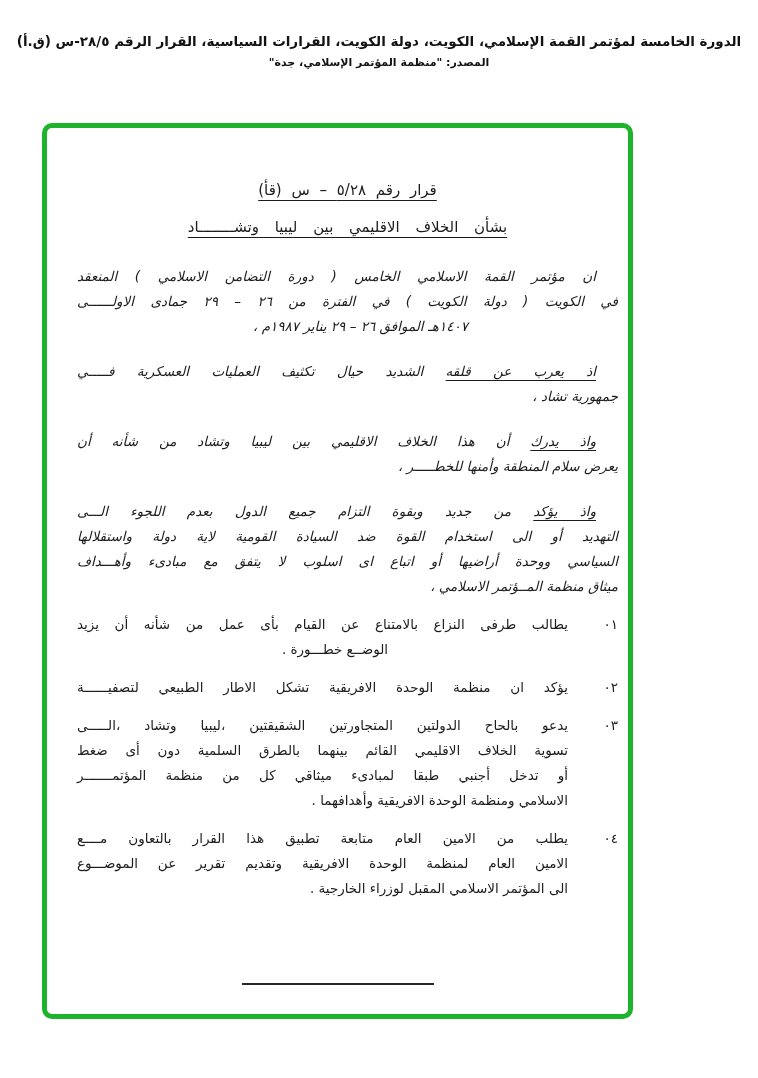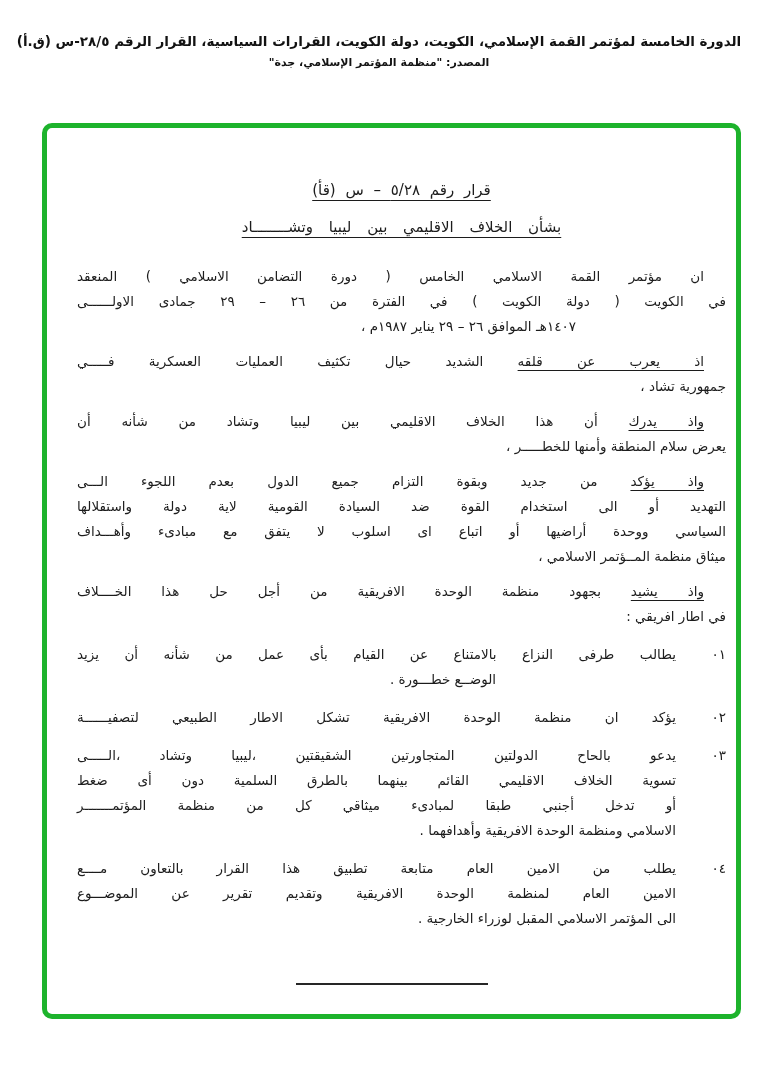--- a/index.html
+++ b/index.html
@@ -26,21 +26,21 @@
   .hdr-l2{
     font-size:11px;
     font-weight:bold;
     margin-top:7px;
     color:#121212;
   }
   
   .frame{
     position:absolute;
     left:42px;top:123px;
-    width:699px;height:896px;
+    width:591px;height:896px;
     border:5px solid #1db32c;
     border-radius:10px;
     box-sizing:border-box;
     overflow:hidden;
     background:#fff;
   }
   .doc{
     direction:rtl;
     padding:50px 10px 0 30px;
     font-size:13.5px;
@@ -56,21 +56,21 @@
     text-underline-offset:5px;
   }
   .t2{
     display:block;
     font-size:15px;
     word-spacing:11px;
     margin-top:12px;
     text-decoration:underline;
     text-underline-offset:5px;
   }
-  .para{ margin-top:10px; }
+  .para{ margin-top:20px;font-style:italic; }
   .line{ text-align:justify; }
   .jl{ text-align-last:justify; }
   .ll{ text-align-last:right; }
   .fl{ text-indent:22px; }
   .lead{ text-decoration:underline; text-underline-offset:4px; }
   
   .para.p0 .ll{ padding-left:90px; padding-right:150px; box-sizing:border-box; }
   .items{ margin-top:4px; }
   .item{ display:flex; margin-top:13px; }
   .inum{
@@ -119,24 +119,20 @@
         <div class="para p2">
           <div class="line jl fl"><span class="lead">واذ يدرك</span> أن هذا الخلاف الاقليمي بين ليبيا وتشاد من شأنه أن</div>
           <div class="line ll">يعرض سلام المنطقة وأمنها للخطـــــر ،</div>
         </div>
         <div class="para p3">
           <div class="line jl fl"><span class="lead">واذ يؤكد</span> من جديد وبقوة التزام جميع الدول بعدم اللجوء الـــى</div>
           <div class="line jl">التهديد أو الى استخدام القوة ضد السيادة القومية لاية دولة واستقلالها</div>
           <div class="line jl">السياسي ووحدة أراضيها أو اتباع اى اسلوب لا يتفق مع مبادىء وأهـــداف</div>
           <div class="line ll">ميثاق منظمة المــؤتمر الاسلامي ،</div>
         </div>
-        <div class="para p4">
-          <div class="line jl fl"><span class="lead">واذ يشيد</span> بجهود منظمة الوحدة الافريقية من أجل حل هذا الخــــلاف</div>
-          <div class="line ll">في اطار افريقي :</div>
-        </div>
       </div>
     <div id="items" class="items">
         <div class="item i0">
           <div class="inum">٠١</div>
           <div class="itext">
             <div class="line jl">يطالب طرفى النزاع بالامتناع عن القيام بأى عمل من شأنه أن يزيد</div>
             <div class="line ll">الوضــع خطـــورة .</div>
           </div>
         </div>
         <div class="item i1">

